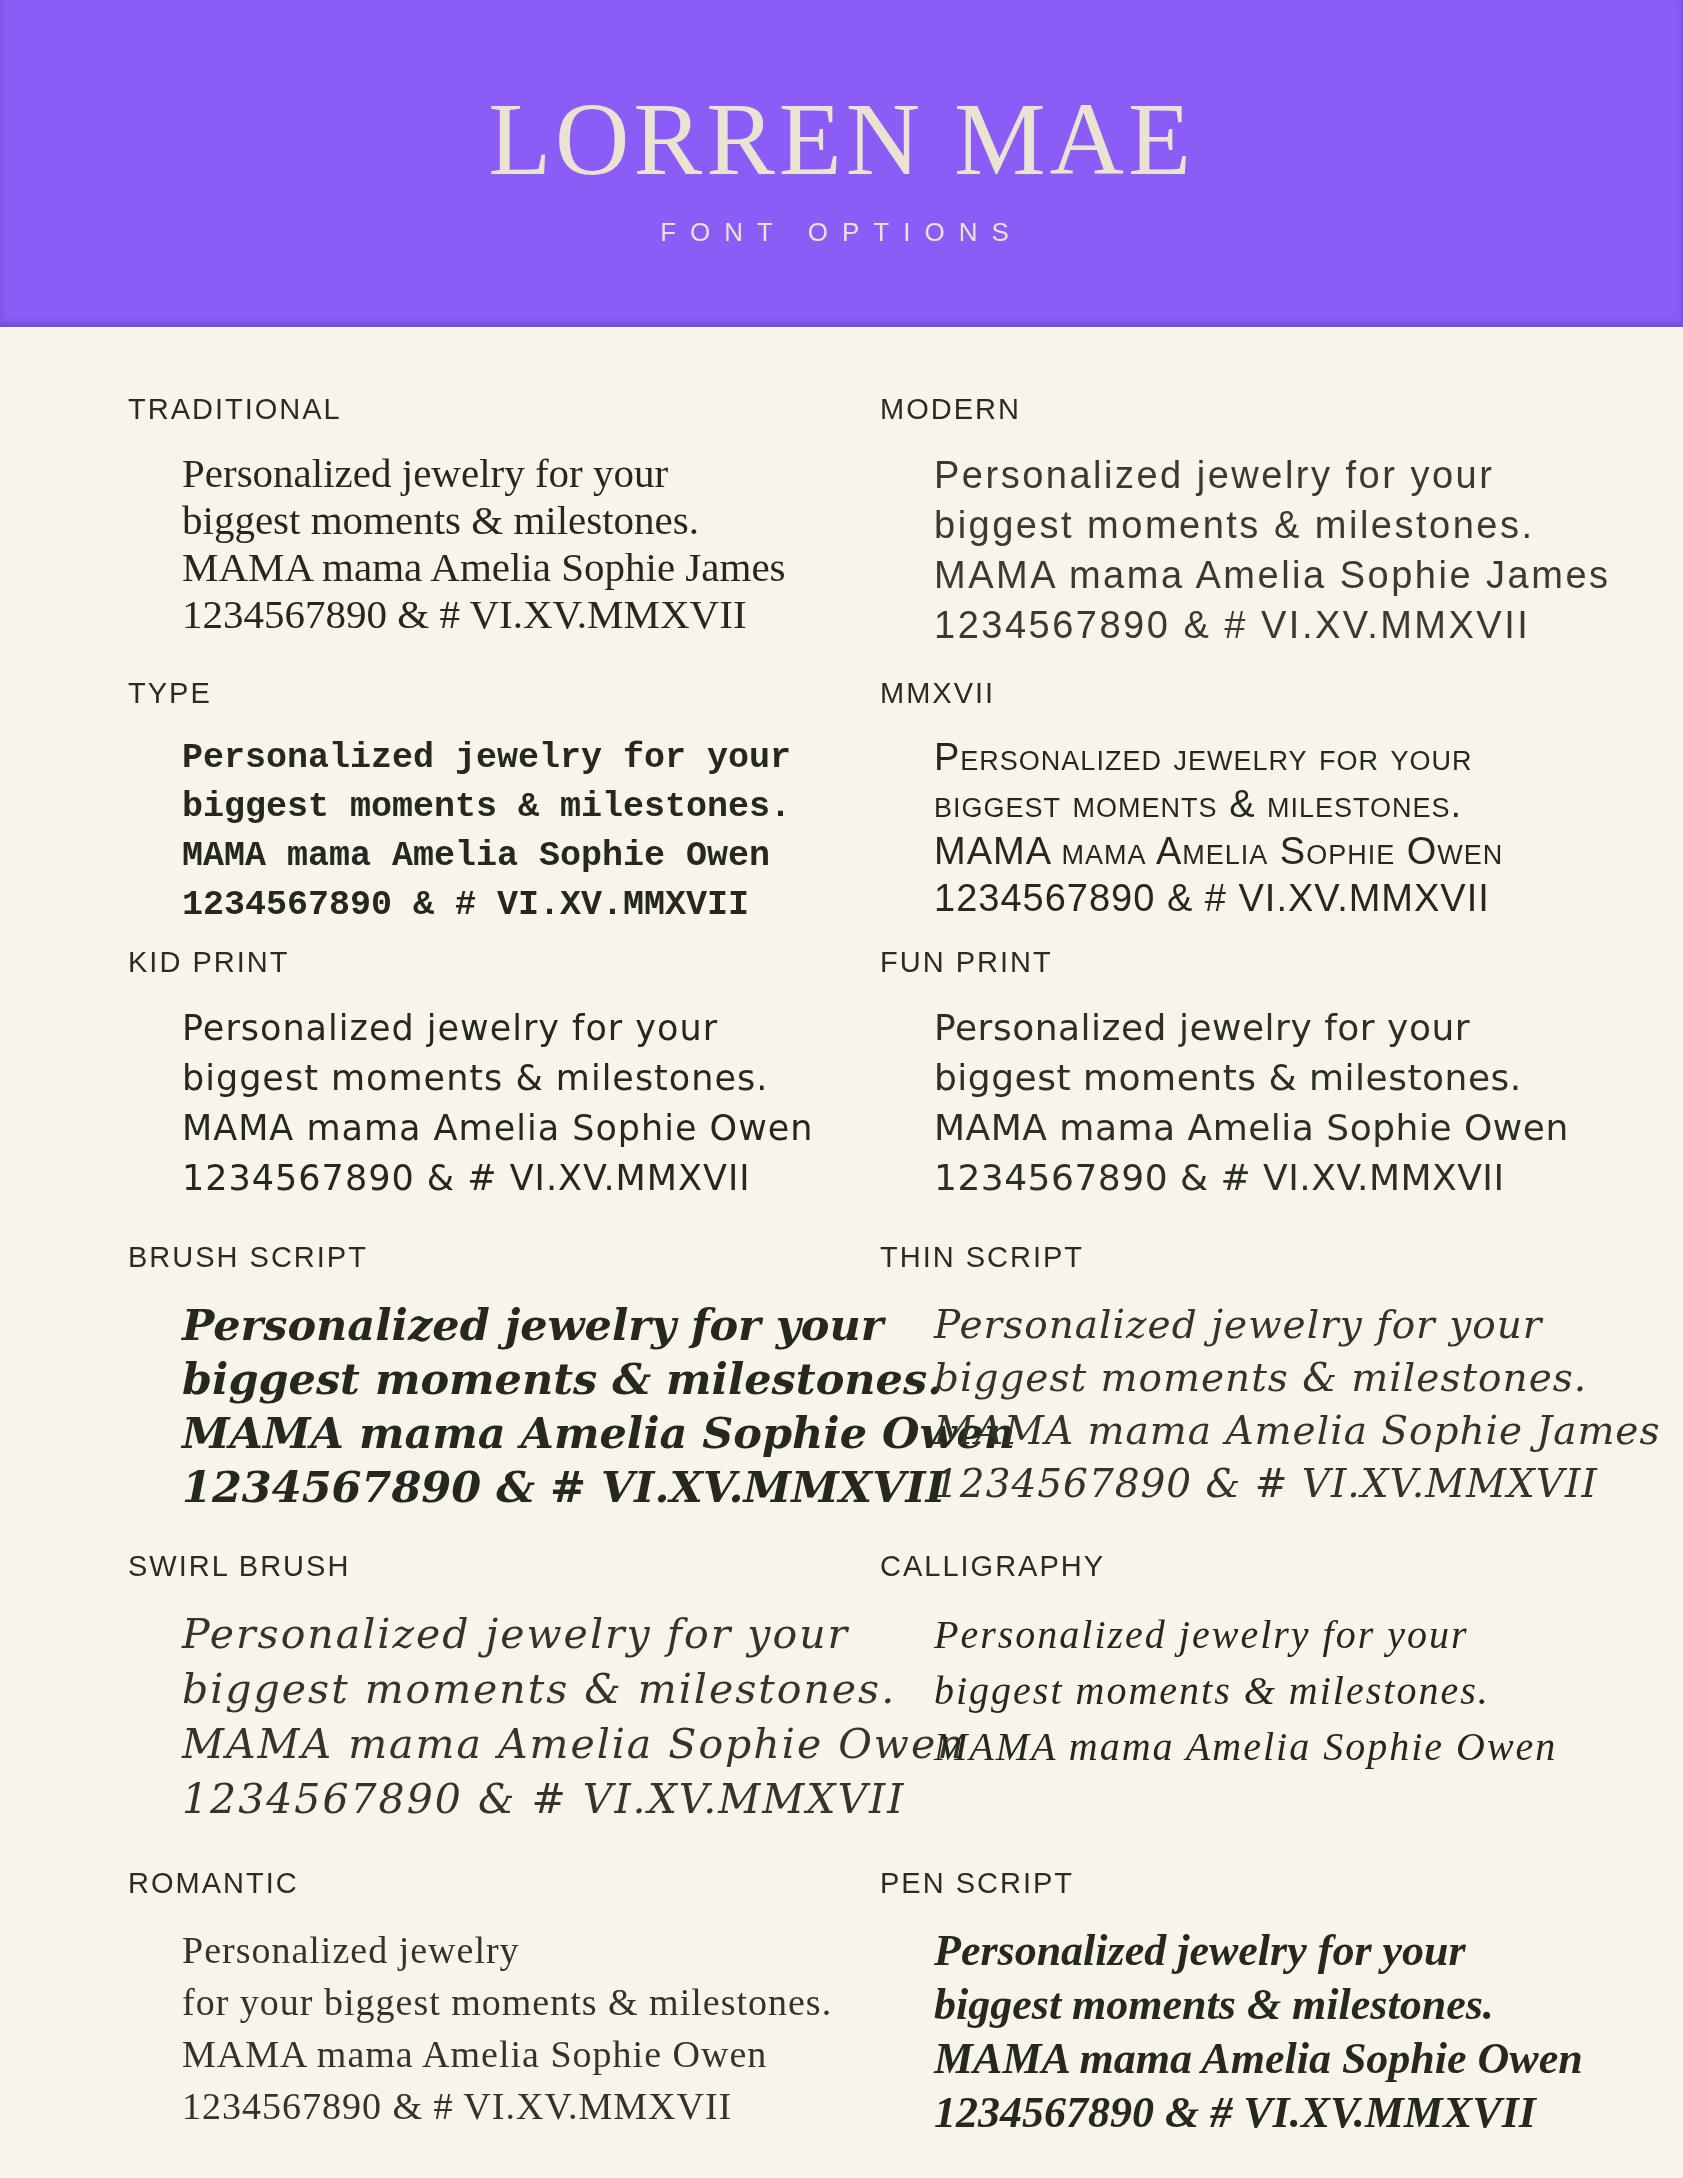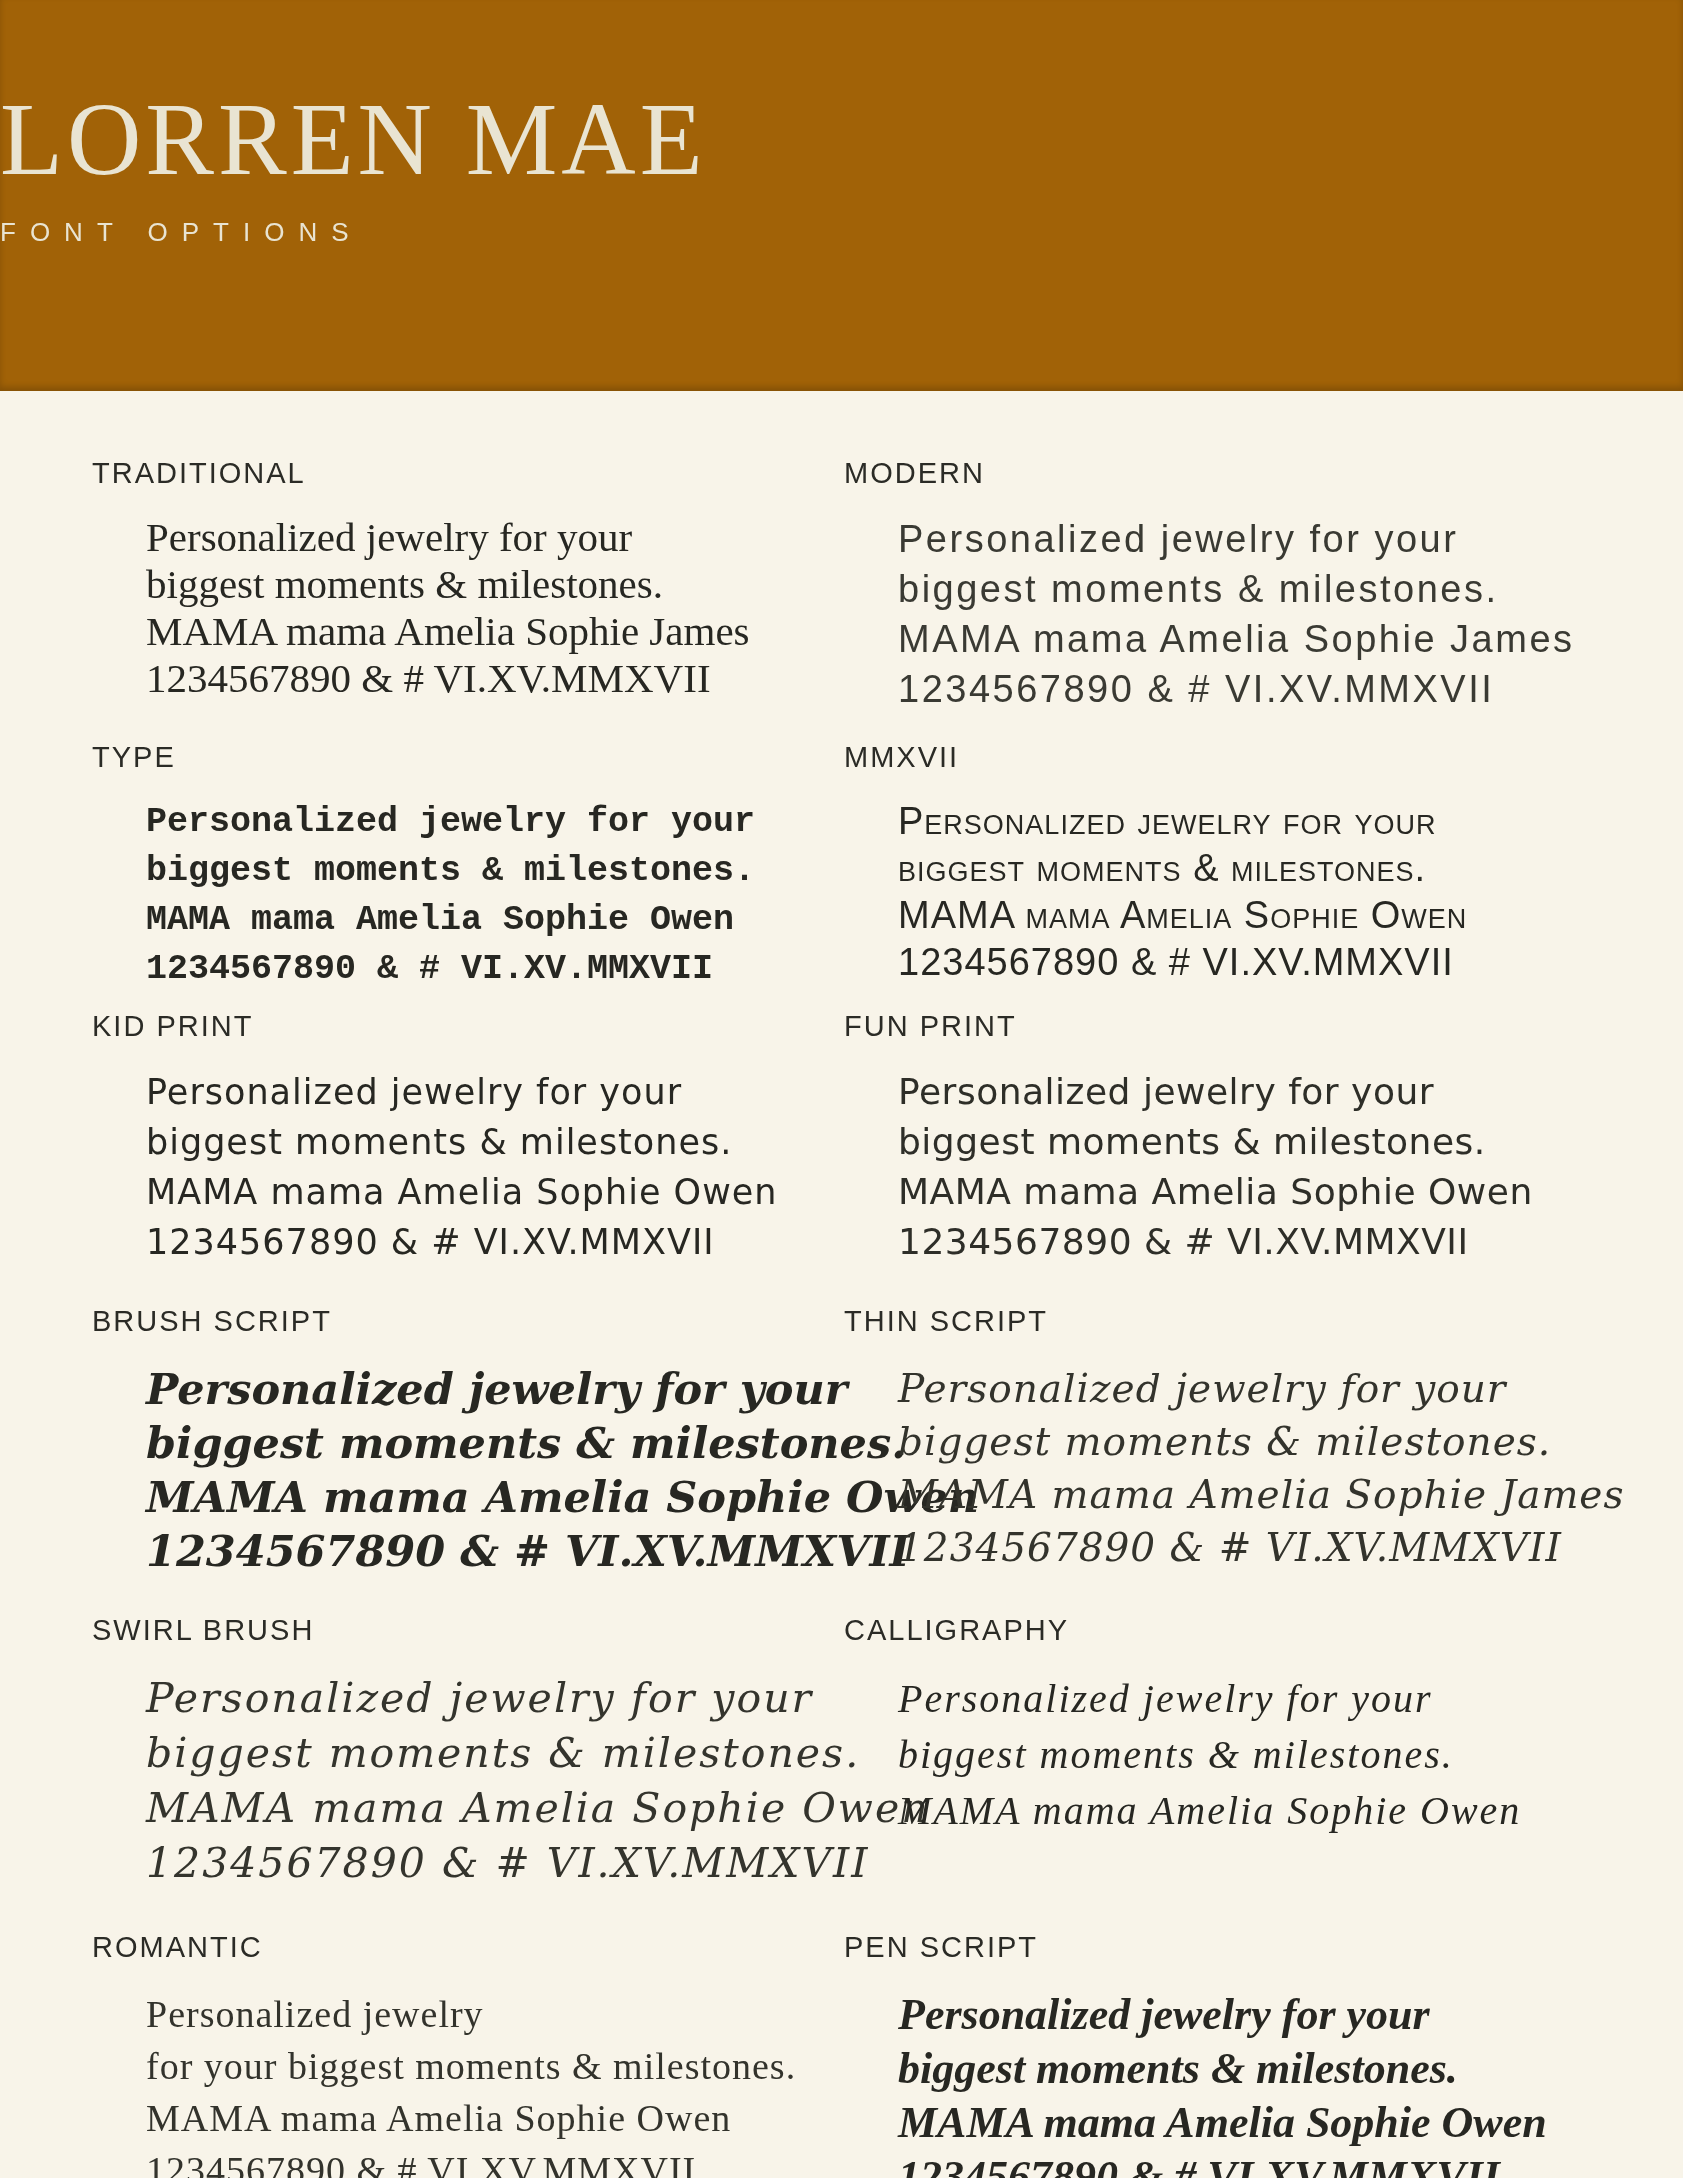--- a/index.html
+++ b/index.html
@@ -3,40 +3,41 @@
 <meta charset="utf-8">
 <style>
   html,body{margin:0;padding:0;background:#e9e5da;}
   .page{
     width:1683px;height:2178px;position:relative;margin:0 auto;
     background:#f8f4e9;overflow:hidden;
     font-family:"Liberation Sans",sans-serif;color:#26261f;
   }
   
   .hero{
-    height:391px;background:#a16207;
+    height:327px;background:#8b5cf6;text-align:center;
     box-shadow:inset 0 -4px 6px rgba(0,0,0,.18);
   }
   .hero h1{
     margin:0;padding-top:84px;
     font-family:"Liberation Serif","DejaVu Serif",serif;
     font-weight:normal;font-size:103px;line-height:111px;
     letter-spacing:4px;color:#e9e4d2;
   }
   .hero .subtitle{
     margin-top:22px;font-size:26px;letter-spacing:14px;
     color:#e9e4d2;font-weight:normal;
   }
   
   .grid{
     display:grid;
     grid-template-columns:752px auto;
     grid-template-rows:284px 269px 295px 309px 317px 305px;
     padding:66px 40px 0 92px;
     box-sizing:border-box;
+    margin-left:36px;
   }
   .cell{overflow:visible;}
   .label{
     margin:0 0 24px 0;font-size:29px;font-weight:normal;
     letter-spacing:2px;color:#2b2b26;font-family:"Liberation Sans",sans-serif;
   }
   .sample{padding-left:54px;color:#272722;}
   .ln{white-space:nowrap;}
   
   .traditional{font-family:"Liberation Serif",serif;font-size:41px;line-height:47px;}

